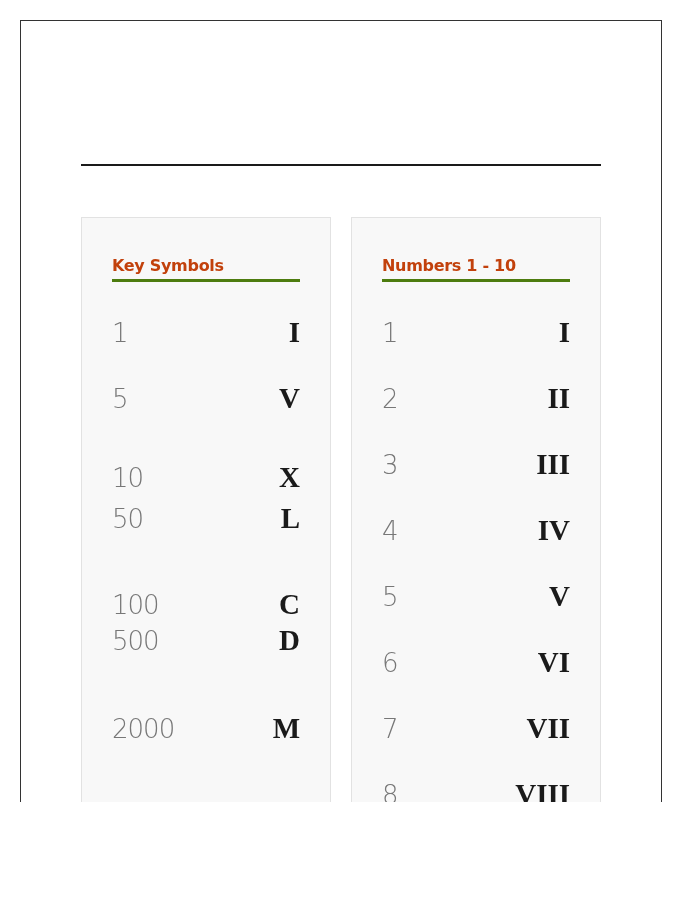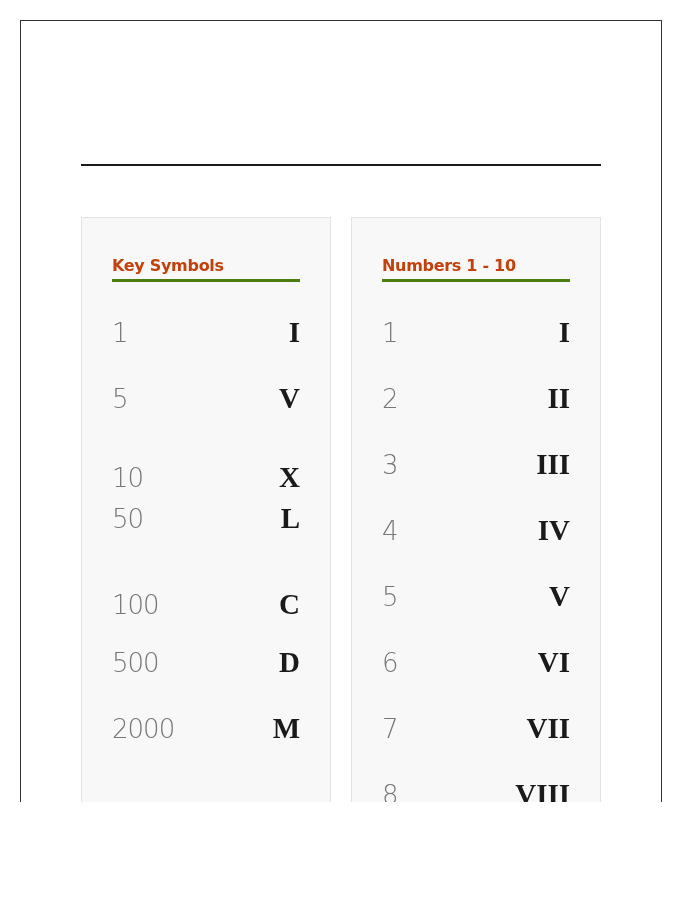--- a/index.html
+++ b/index.html
@@ -39,21 +39,21 @@
           <span class="roman">X</span>
         </div>
         <div class="row" style="top: 286px;">
           <span class="num">50</span>
           <span class="roman">L</span>
         </div>
         <div class="row" style="top: 372px;">
           <span class="num">100</span>
           <span class="roman">C</span>
         </div>
-        <div class="row" style="top: 430px;">
+        <div class="row" style="top: 408px;">
           <span class="num">500</span>
           <span class="roman">D</span>
         </div>
         <div class="row" style="top: 496px;">
           <span class="num">2000</span>
           <span class="roman">M</span>
         </div>
       </div>
   </div>
 

